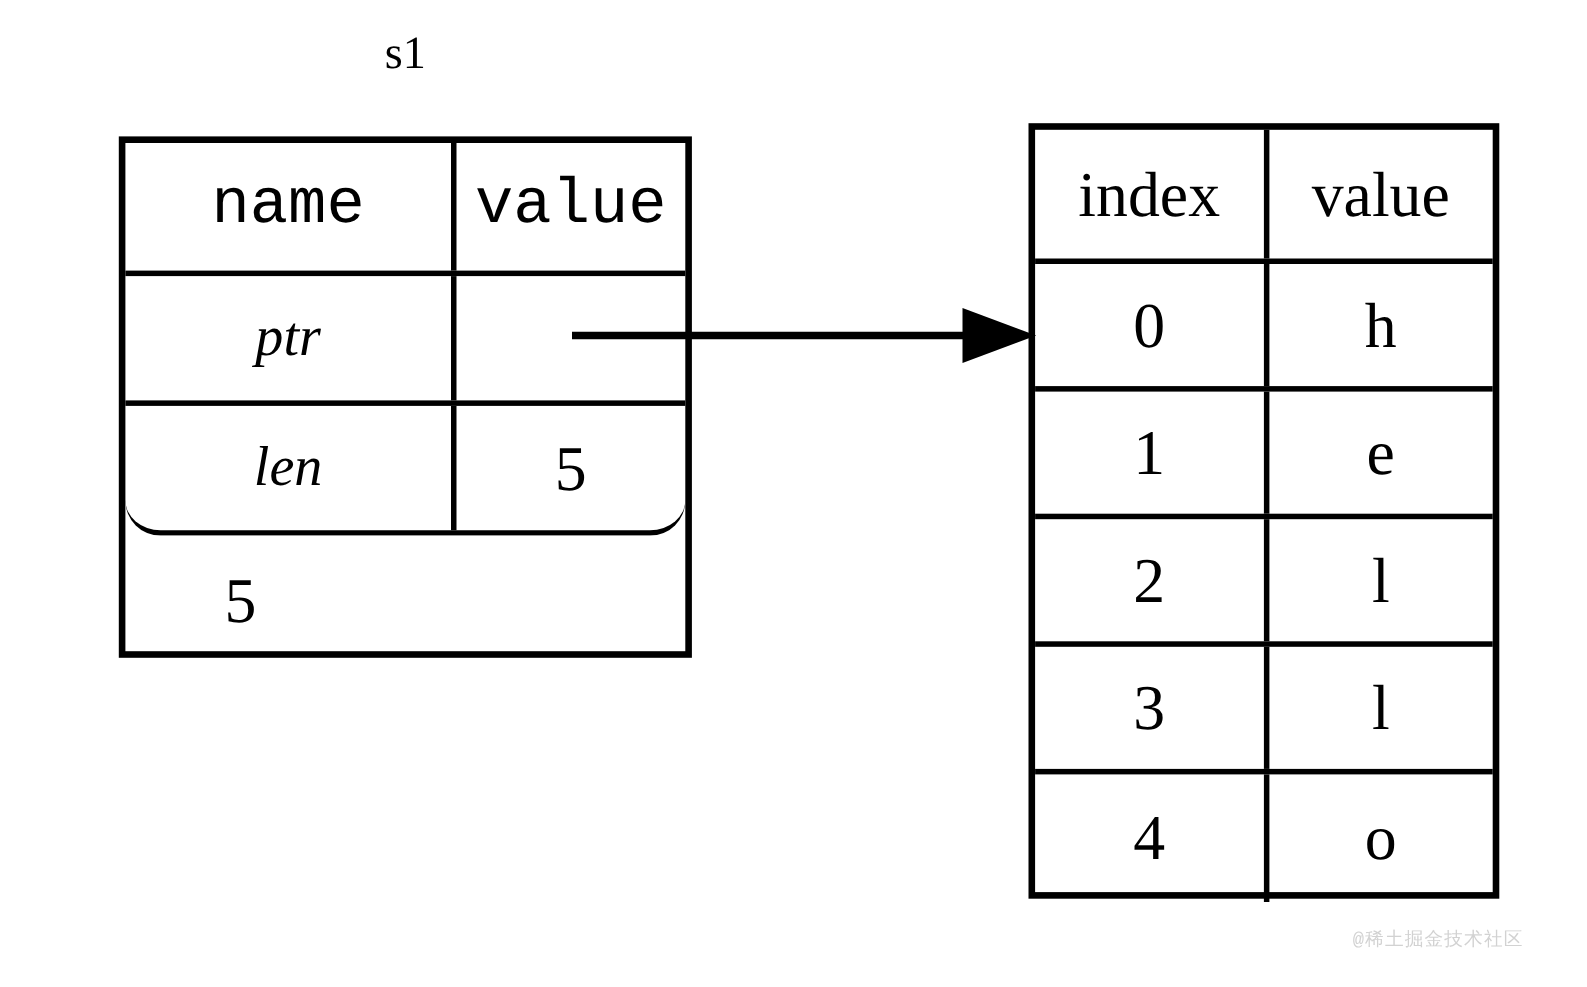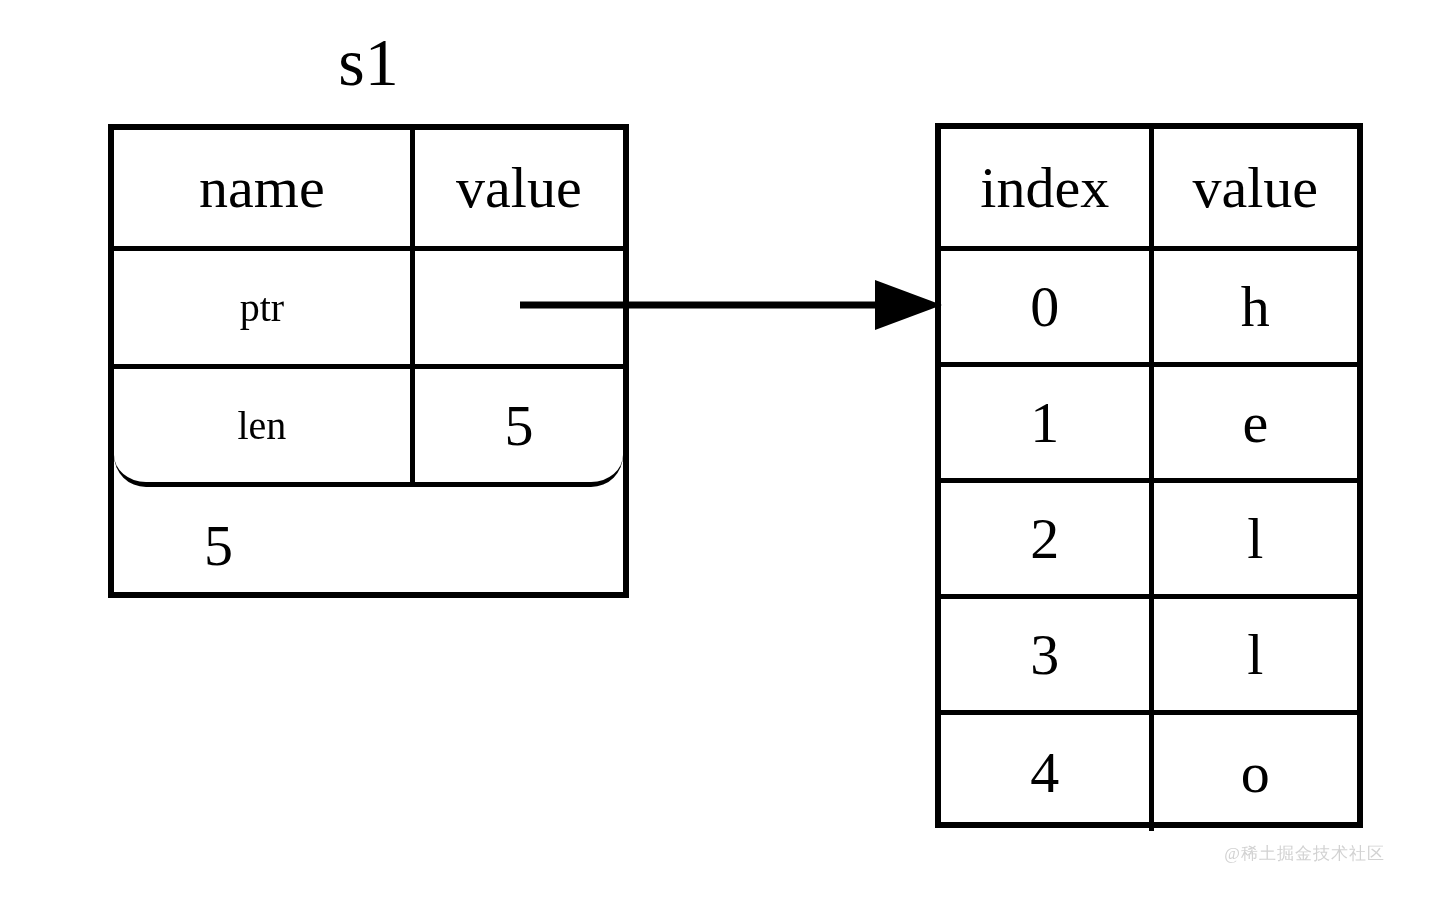--- a/index.html
+++ b/index.html
@@ -16,21 +16,21 @@
     color: #000000;
   }
 
   
   #struct-title {
     position: absolute;
     left: 108px;
     top: 28px;
     width: 521px;
     text-align: center;
-    font-size: 68px;
+    font-size: 42px;
     line-height: 1;
     color: #000;
     white-space: nowrap;
   }
 
   
   .diagram-table {
     position: absolute;
     box-sizing: border-box;
     border: 6px solid #000000;
@@ -63,32 +63,32 @@
   }
 
   
   #struct-table {
     left: 108px;
     top: 124px;
     width: 521px;
     height: 474px;
   }
   #struct-table .tbl-row { height: 121px; }
-  #struct-table .tbl-row.r-header { height: 121px; }
+  #struct-table .tbl-row.r-header { height: 121px; font-family: Liberation Mono, monospace; }
   #struct-table .tbl-row.r-1 { height: 118px; }
   #struct-table .tbl-row.r-2 { height: 118px; border-radius: 32px; }
   #struct-table .tbl-row.r-3 { height: 117px; }
   #struct-table .tbl-cell.col-left  { width: 302px; }
   #struct-table .tbl-cell.col-right { width: 209px; }
-  #struct-table .tbl-cell.name-cell { font-size: 40px; }
+  #struct-table .tbl-cell.name-cell { font-size: 51px; font-style: italic; }
 
   
   #buffer-table {
     left: 935px;
-    top: 123px;
+    top: 112px;
     width: 428px;
     height: 705px;
   }
   #buffer-table .tbl-row { height: 116px; }
   #buffer-table .tbl-row.r-header { height: 122px; }
   #buffer-table .tbl-cell.col-left  { width: 213px; }
   #buffer-table .tbl-cell.col-right { width: 204px; }
 
   
   #ptr-arrow {
@@ -100,21 +100,21 @@
     pointer-events: none;
   }
 
   
   #watermark {
     position: absolute;
     right: 58px;
     bottom: 32px;
     font-size: 17px;
     color: #d2d2d2;
-    font-family: Liberation Serif, serif;
+    font-family: Liberation Mono, monospace;
     letter-spacing: 1px;
     white-space: nowrap;
   }
 </style>
 </head>
 <body>
 
 <div id="struct-title">s1</div>
 
 <div id="struct-table" class="diagram-table">

